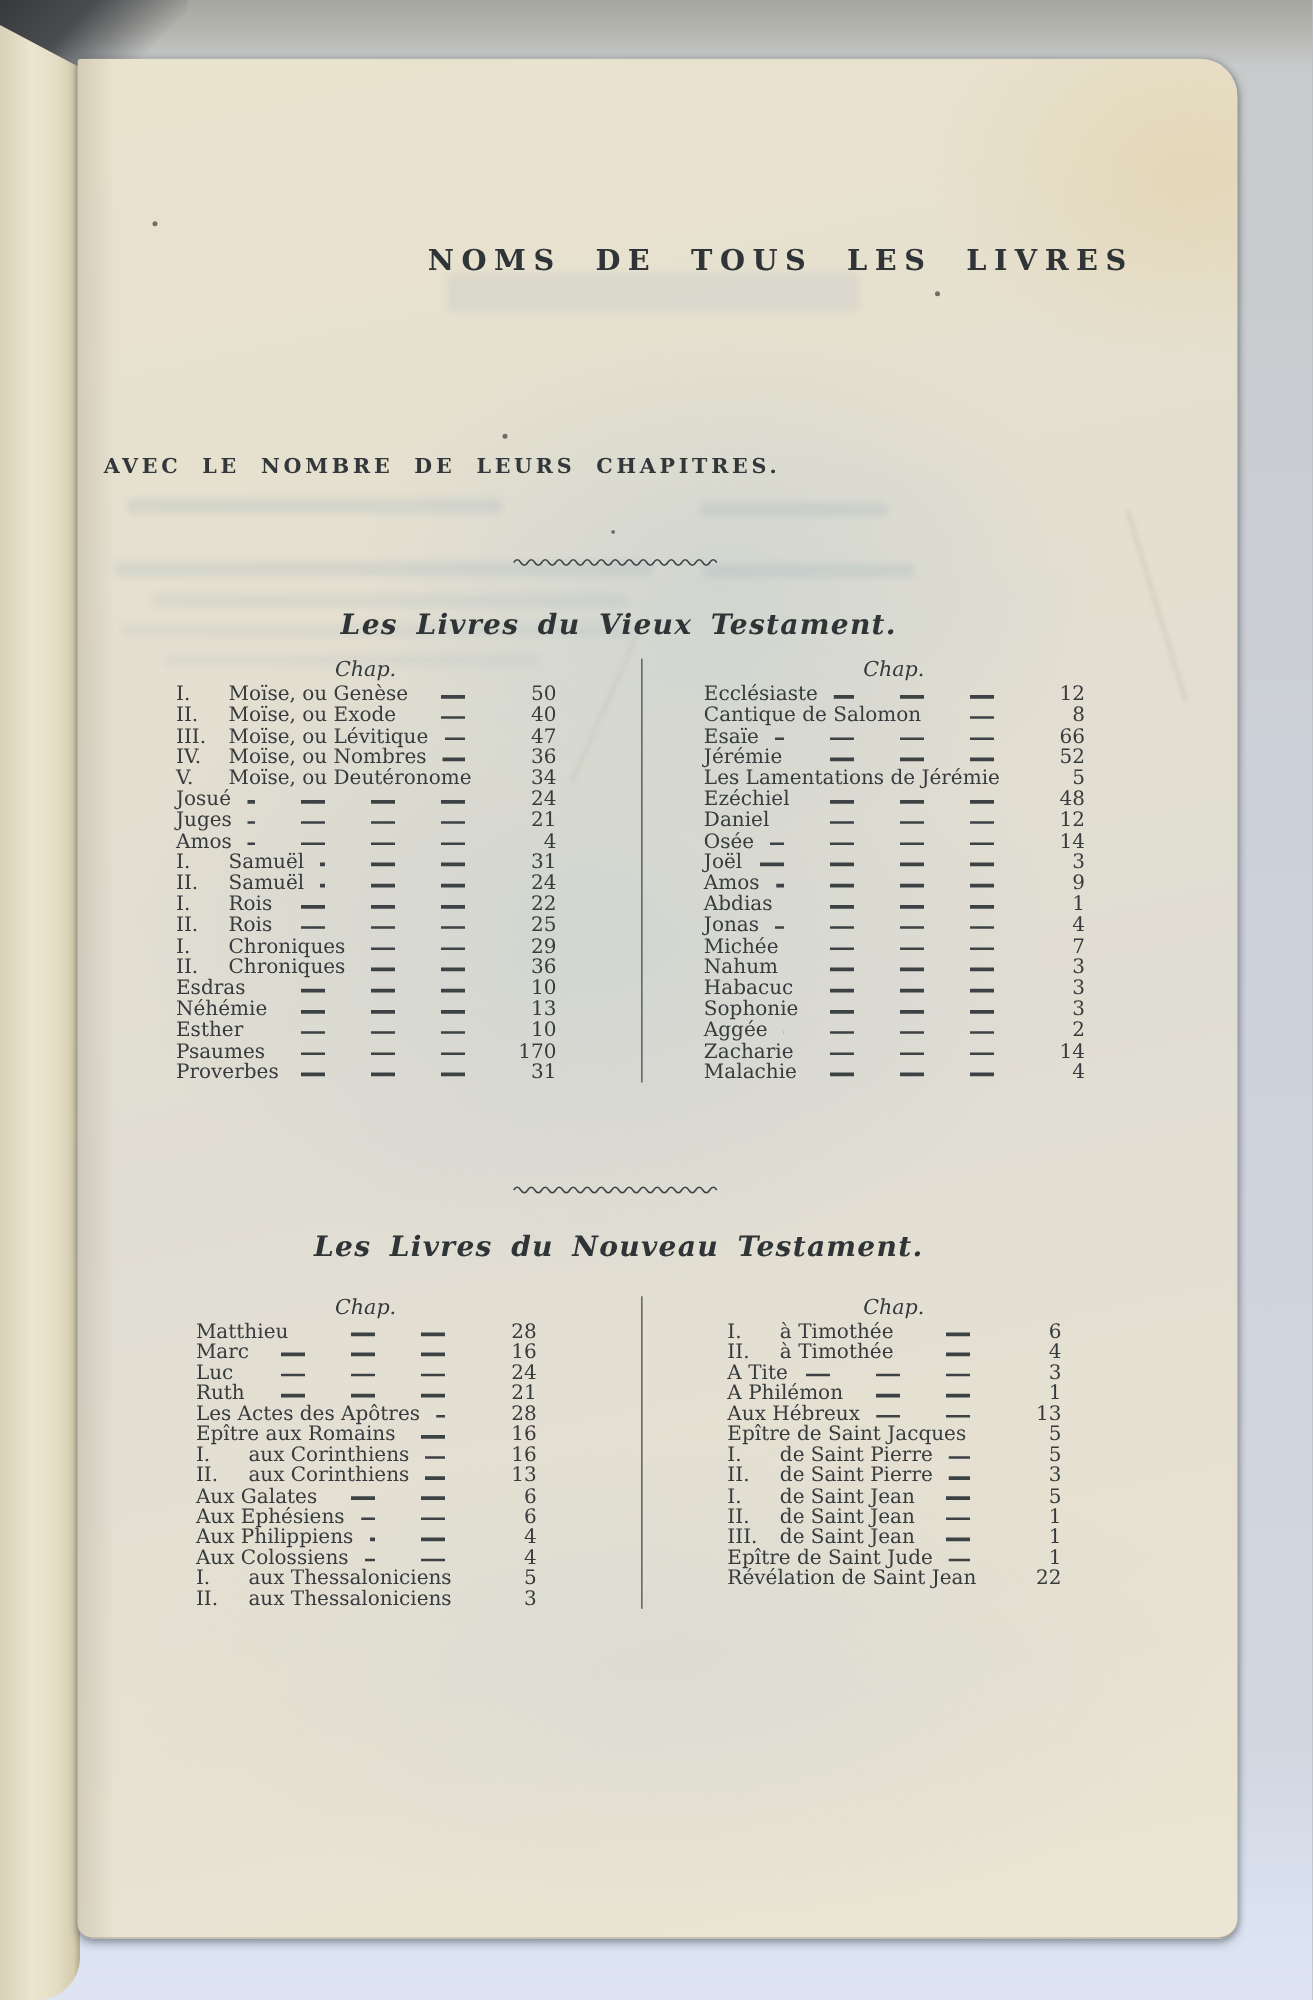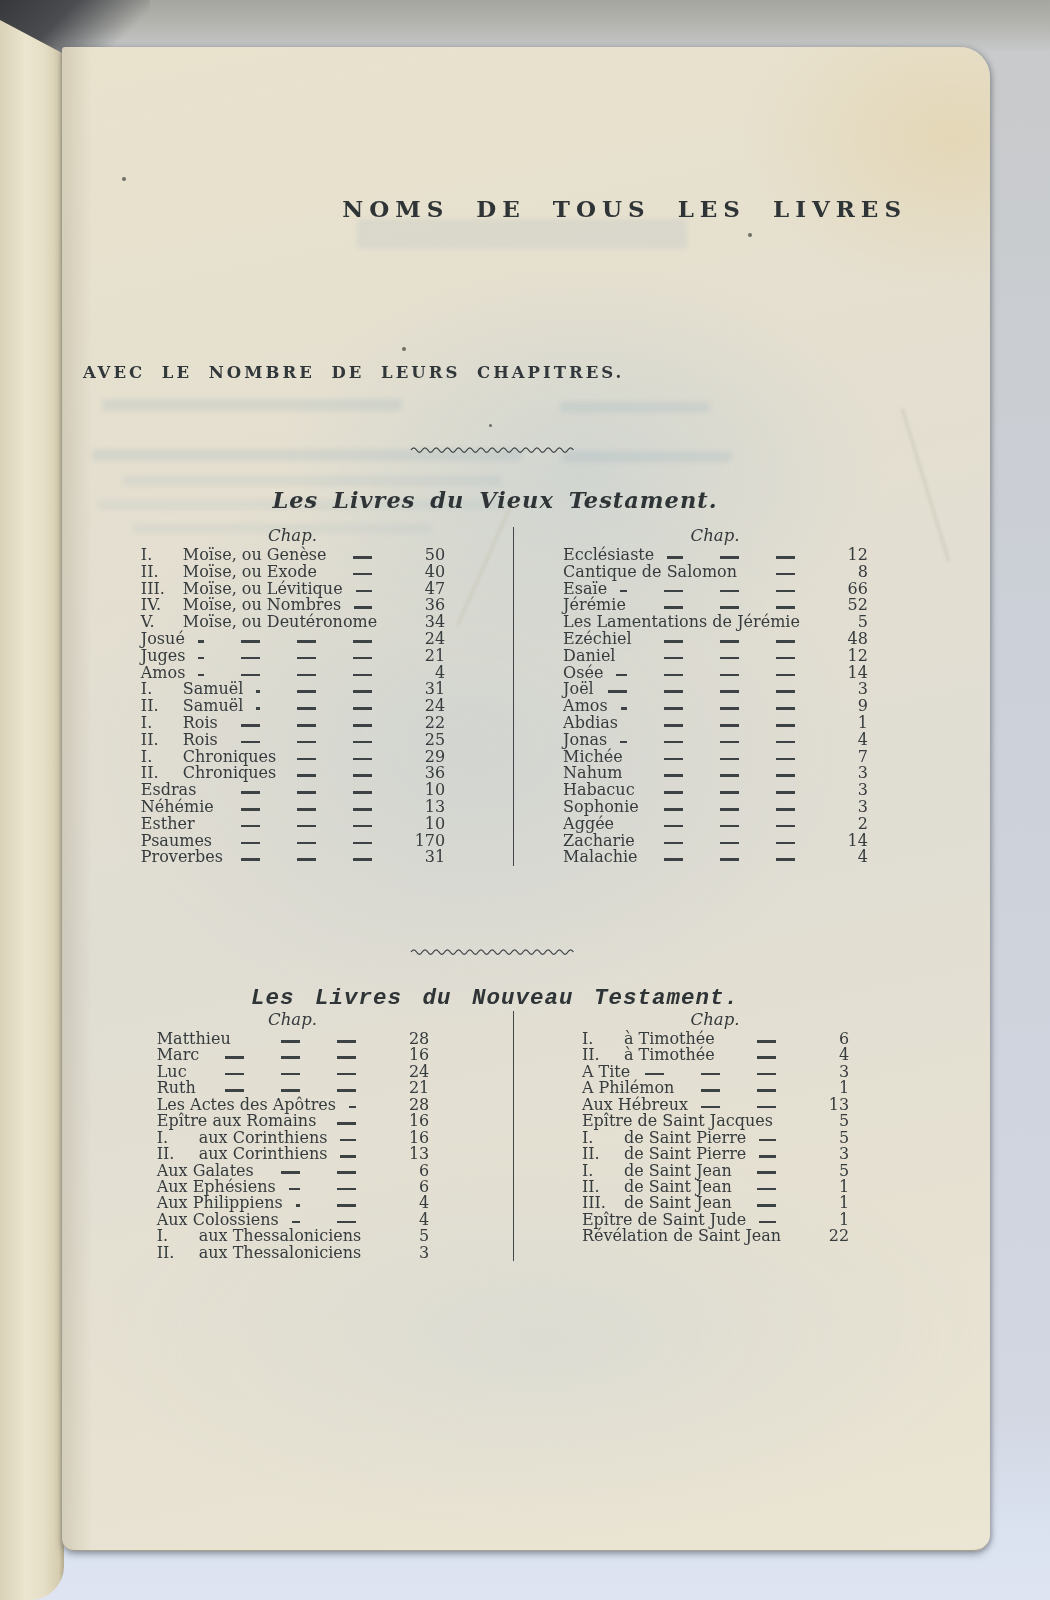--- a/index.html
+++ b/index.html
@@ -38,21 +38,21 @@
     font-size:29px;font-weight:bold;letter-spacing:1.5px;word-spacing:5px;color:#2e3335;}
   .t3{position:absolute;top:316px;left:0;width:100%;
     font-size:16.5px;font-weight:bold;letter-spacing:3px;word-spacing:8px;color:#31373a;}
   .squiggle{position:absolute;left:50%;transform:translateX(-50%);}
   .sq1{top:392px;} .sq2{top:894px;}
   
   .testament{position:absolute;left:0;width:100%;}
   .ot{top:440px;} .nt{top:938px;}
   .testament h2{margin:0;text-align:center;font-style:italic;font-weight:bold;
     font-size:22.5px;letter-spacing:1px;word-spacing:6px;color:#2f3437;}
-  .ot h2{margin-bottom:14px;} .nt h2{font-family:Liberation Mono, monospace;}
+  .ot h2{margin-bottom:14px;} .nt h2{margin-bottom:26px;}
   .btable{display:flex;}
   .col{display:flex;flex-direction:column;align-items:center;}
   .col-left{width:420px;border-right:1.6px solid #42474b;padding-right:10px;}
   .col-right{flex:1;padding-left:10px;}
   .chap-h{height:17px;line-height:17px;text-align:right;font-style:italic;
     font-size:16.5px;color:#343a3c;padding-right:1px;margin-bottom:3px;}
   .rows{display:flex;flex-direction:column;}
   .row{display:flex;align-items:baseline;color:#363b3d;font-size:16px;}
   .ot .row{height:16.8px;line-height:16.8px;}
   .nt .row{height:16.45px;line-height:16.45px;}

